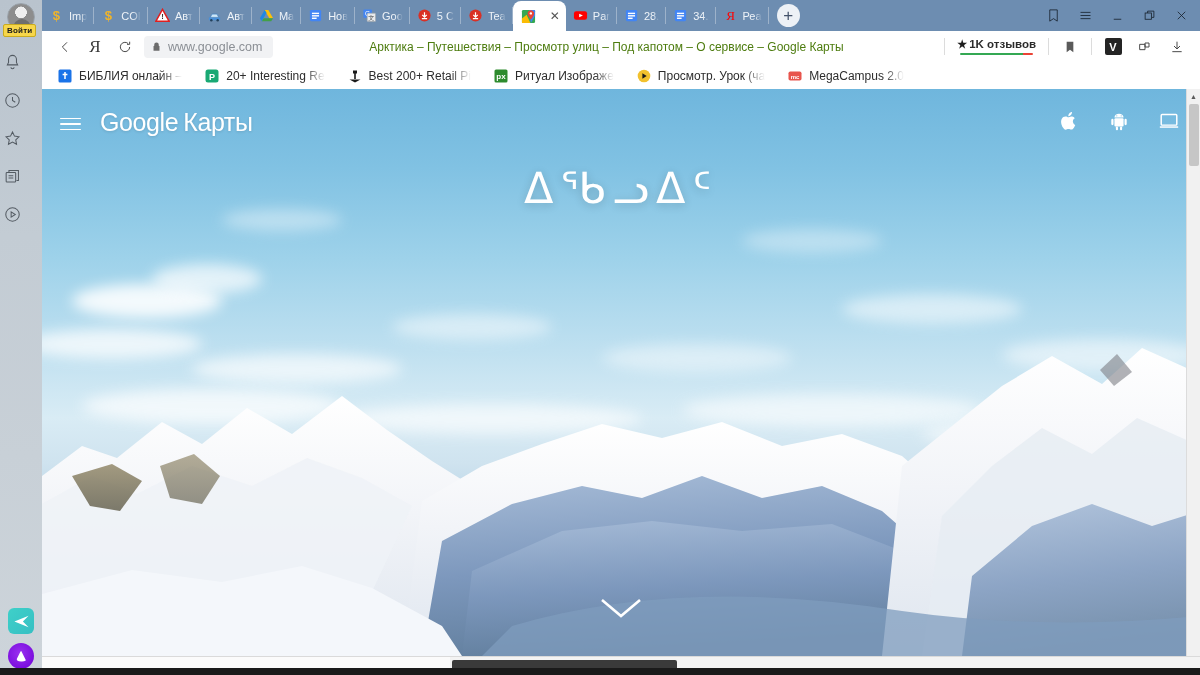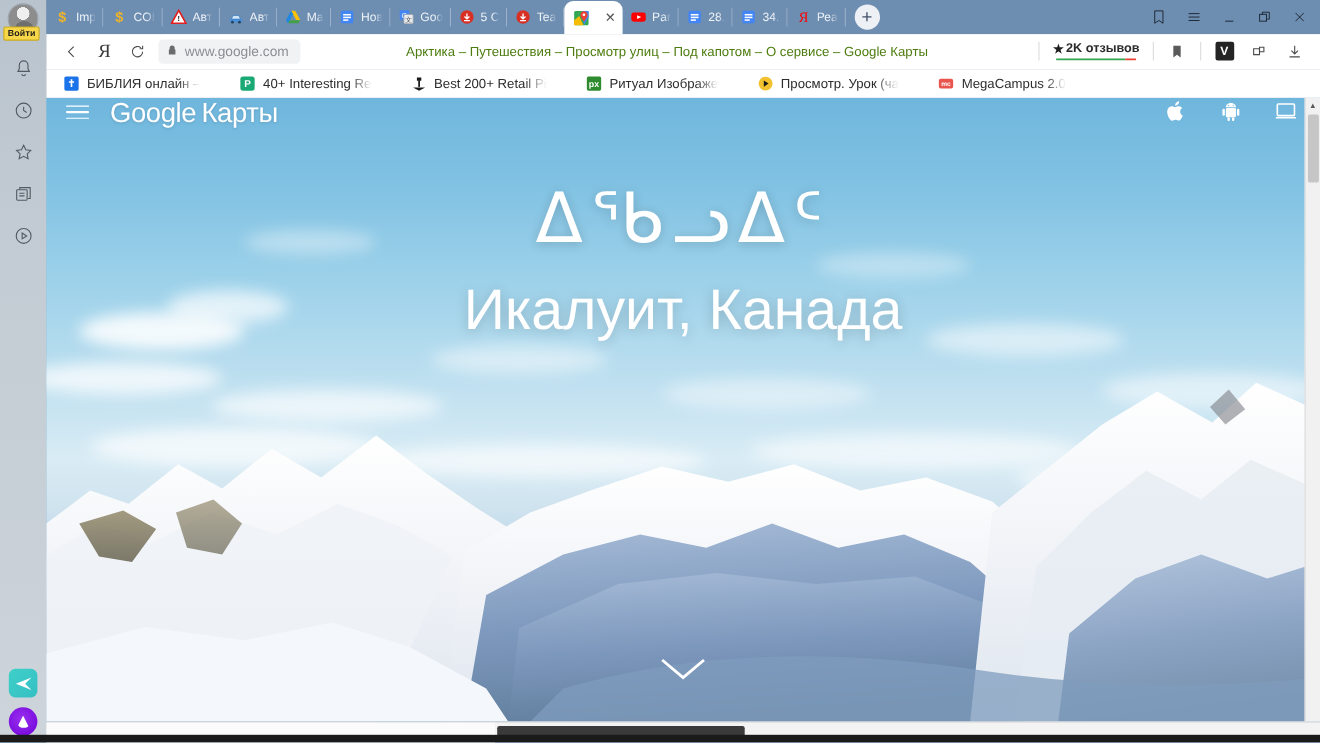--- a/index.html
+++ b/index.html
@@ -8,21 +8,21 @@
     overflow: hidden;
     font-family: "Liberation Sans", sans-serif;
     background: #6b8cb0;
   }
   #app { position: relative; width: 1200px; height: 675px; }
 
   
   .os-sidebar {
     position: absolute; left: 0; top: 0; width: 42px; height: 675px;
     background: linear-gradient(180deg,#b9c3cd 0%, #c3ccd4 35%, #cdd4da 100%);
-    display: flex; flex-direction: column; align-items: center;
+    display: flex; flex-direction: column; align-items: flex-start;
     z-index: 40;
   }
   .os-avatar-wrap { position: relative; margin-top: 2px; width: 42px; height: 40px; }
   .os-avatar {
     position: absolute; left: 7px; top: 1px;
     width: 28px; height: 28px; border-radius: 50%;
     background: radial-gradient(circle at 50% 32%, #efefef 0 26%, #8d8d8d 27% 100%);
     border: 1px solid #9aa2aa;
     overflow: hidden;
   }
@@ -142,21 +142,21 @@
   .ab-sep { width:1px; height:17px; background:#dcdcdc; margin: 0 4px; }
   .vbox {
     width: 17px; height: 17px; background:#242424; color:#fff;
     font-size: 11px; font-weight: 700; display:flex; align-items:center; justify-content:center;
     border-radius: 2px;
   }
 
   
   .bmbar {
     position:relative; height: 26px; width: 1158px; background:#fff;
-    display:flex; align-items:center; gap: 17px; padding: 0 6px;
+    display:flex; align-items:center; gap: 4px; padding: 0 6px;
   }
   .bm { display:flex; align-items:center; gap:6px; padding: 0 9px; font-size: 12px; color:#2d2d2d; white-space:nowrap; }
   .bm .bmlabel {
     max-width: 118px; overflow:hidden; white-space:nowrap; display:block;
     -webkit-mask-image: linear-gradient(90deg,#000 80%, transparent 100%);
             mask-image: linear-gradient(90deg,#000 80%, transparent 100%);
   }
   .bmico { width: 16px; height: 16px; flex: 0 0 16px; display:flex; align-items:center; justify-content:center; }
   .bmico svg { width:16px; height:16px; }
 
@@ -173,21 +173,21 @@
       #d9ecf5 58%, #cfe3ef 66%, #b9d4e6 74%, #93b3cf 84%, #7693b4 100%);
   }
   .cloud {
     position:absolute; background: rgba(255,255,255,.86);
     border-radius: 50%; filter: blur(7px);
   }
   .mtn { position:absolute; bottom:0; left:0; width:100%; height: 330px; }
 
   .gm-header {
     position:absolute; left:0; top:0; width:100%; height: 48px;
-    display:flex; align-items:flex-start; padding: 0 20px 0 18px; z-index: 6;
+    display:flex; align-items:flex-end; padding: 0 20px 0 18px; z-index: 6;
   }
   .gm-burger { width: 26px; height: 26px; display:flex; flex-direction:column; justify-content:center; gap:4px; }
   .gm-burger i { display:block; height: 1.6px; background:#fff; border-radius:1px; }
   .gm-burger i:nth-child(1){ width:21px; }
   .gm-burger i:nth-child(2){ width:21px; }
   .gm-burger i:nth-child(3){ width:21px; }
   .gm-logo {
     margin-left: 14px; font-size: 25px; color:#fff; letter-spacing: -0.4px;
     font-family: "Liberation Sans", sans-serif; text-shadow: 0 1px 3px rgba(0,0,0,.13);
   }
@@ -195,21 +195,21 @@
   .gm-logo .g2 { font-weight: 300; margin-left: 5px; }
   .gm-plats { margin-left:auto; display:flex; align-items:center; gap: 28px; }
   .plat svg { width: 22px; height: 24px; fill:#fff; }
 
   .hero {
     position:absolute; left:0; top: 0; width:100%; height: 100%;
     display:flex; flex-direction:column; align-items:center; z-index: 5;
     pointer-events:none;
   }
   .hero-syll {
-    margin-top: 78px; color:#fff; font-size: 63px; line-height: 1;
+    margin-top: 78px; color:#fff; font-size: 43px; line-height: 1;
     letter-spacing: 7px; font-family: "DejaVu Sans", sans-serif; font-weight: 300;
     text-shadow: 0 2px 10px rgba(0,0,0,.18);
     text-align: right;
   }
   .hero-title {
     margin-top: 26px; color:#fff; font-size: 52px; font-weight: 400; line-height:1;
     text-shadow: 0 2px 12px rgba(0,0,0,.20);
   }
   .hero-sub {
     margin-top: 26px; color:#fff; font-size: 29px; font-weight: 400;
@@ -506,21 +506,21 @@
             </svg>
         </span>
         <span class="url-text">www.google.com</span>
       </div>
       <div class="page-title-bar">Арктика – Путешествия – Просмотр улиц – Под капотом – О сервисе – Google Карты</div>
       <div class="ab-right">
         <div class="ab-sep"></div>
         <div class="rating-badge">
           <div class="rating-row">
             <span class="rating-star">★</span>
-            <span>2K отзывов</span>
+            <span>1K отзывов</span>
           </div>
           <div class="rating-bar">
             <i style="width:86%;background:#34a853"></i>
               <i style="width:14%;background:#ea4335"></i>
           </div>
         </div>
         <div class="ab-sep"></div>
         <div class="ab-btn">
           <svg viewBox="0 0 24 24">
               <path d="M7 4h10v16l-5-4-5 4z" fill="#5a5a5a" stroke="none"></path>
@@ -554,21 +554,21 @@
           </span>
         <span class="bmlabel">БИБЛИЯ онлайн –</span>
       </div>
       <div class="bm">
         <span class="bmico">
             <svg viewBox="0 0 16 16">
               <rect x="1.5" y="1.5" width="13" height="13" rx="2.5" fill="#19a974"></rect>
               <text x="8" y="11.5" font-size="9" fill="#fff" text-anchor="middle" font-family="Liberation Sans" font-weight="bold">P</text>
             </svg>
           </span>
-        <span class="bmlabel">40+ Interesting Re</span>
+        <span class="bmlabel">20+ Interesting Re</span>
       </div>
       <div class="bm">
         <span class="bmico">
             <svg viewBox="0 0 16 16">
               <path d="M6 2.5h4v3H6z" fill="#1a1a1a"></path>
               <rect x="7.2" y="5" width="1.6" height="6" fill="#1a1a1a"></rect>
               <path d="M2.5 11.5h11L8 14.5z" fill="#1a1a1a"></path>
             </svg>
           </span>
         <span class="bmlabel">Best 200+ Retail Pi</span>
@@ -691,21 +691,20 @@
             <svg viewBox="0 0 24 24">
                 <rect x="3.5" y="5" width="17" height="11.5" rx="1" fill="none" stroke="#fff" stroke-width="1.6"></rect>
                 <path d="M2 18.6h20" stroke="#fff" stroke-width="1.6"></path>
               </svg>
           </span>
         </div>
       </div>
 
       <div class="hero">
         <div class="hero-syll">ᐃᖃᓗᐃᑦ</div>
-        <div class="hero-title">Икалуит, Канада</div>
       </div>
 
       <div class="chevron">
         <svg viewBox="0 0 46 28">
             <path d="M4 6l19 16L42 6"></path>
           </svg>
       </div>
     </div>
 
     <div class="vscroll">

